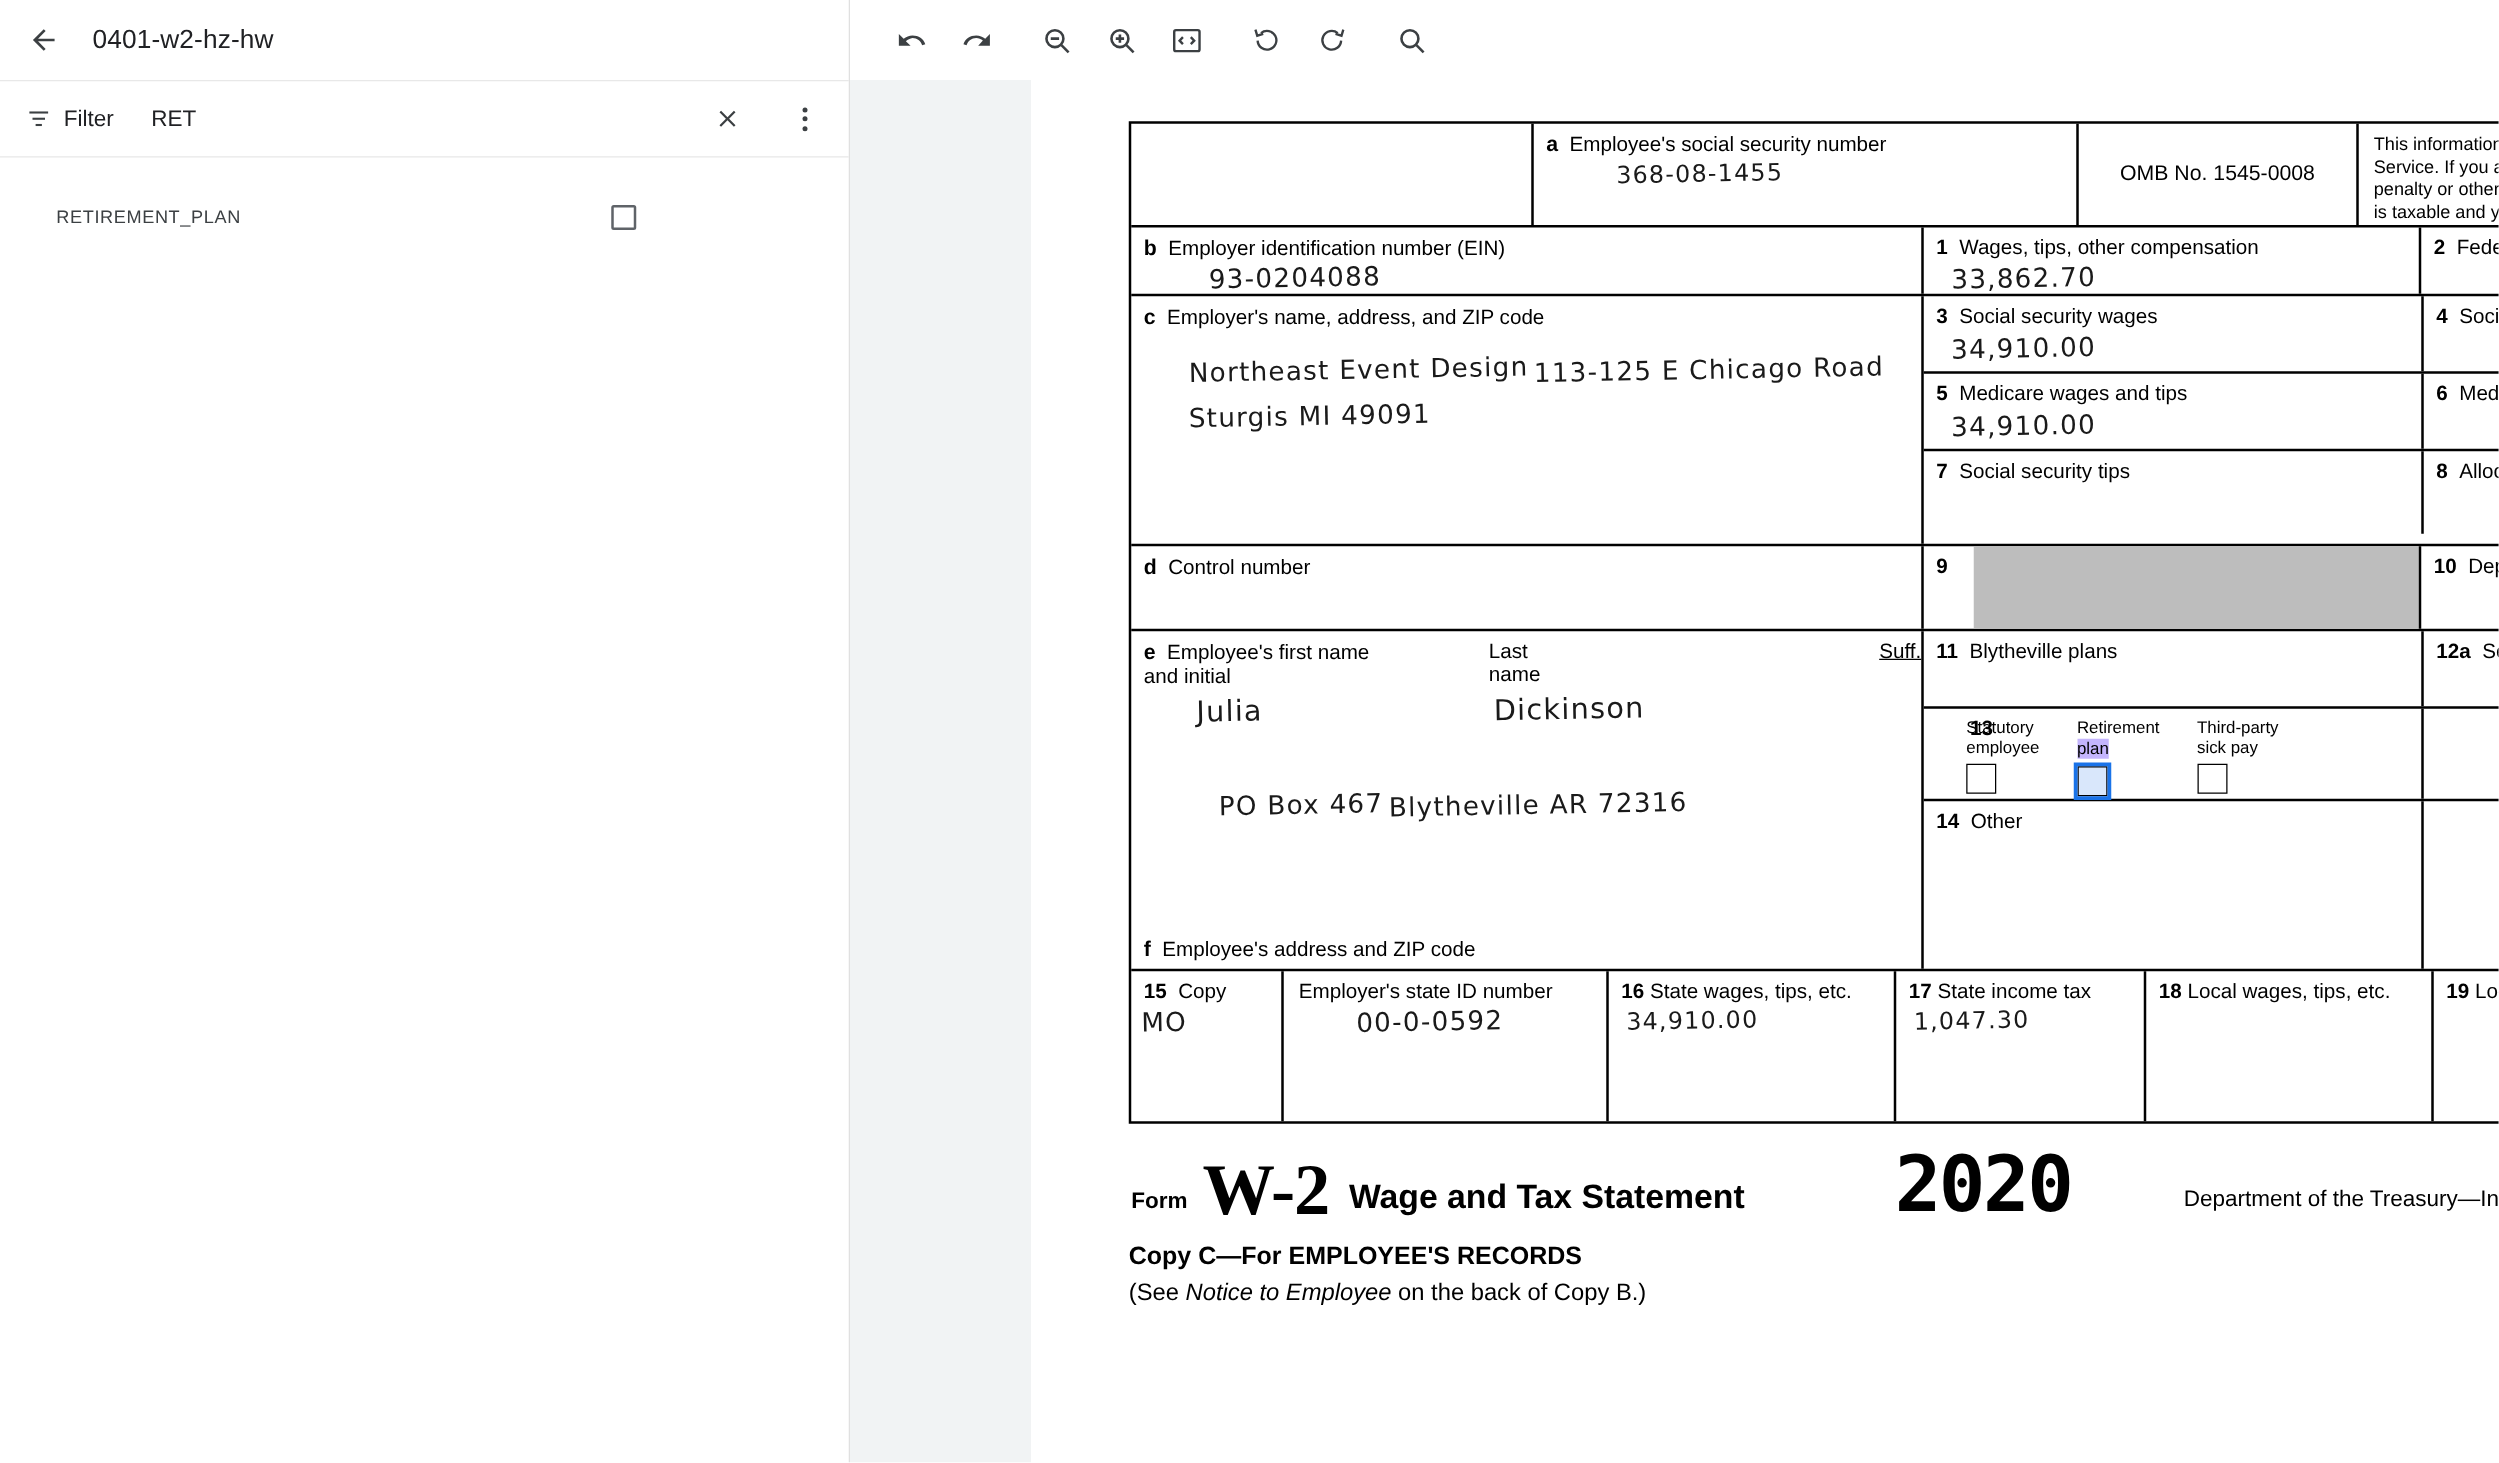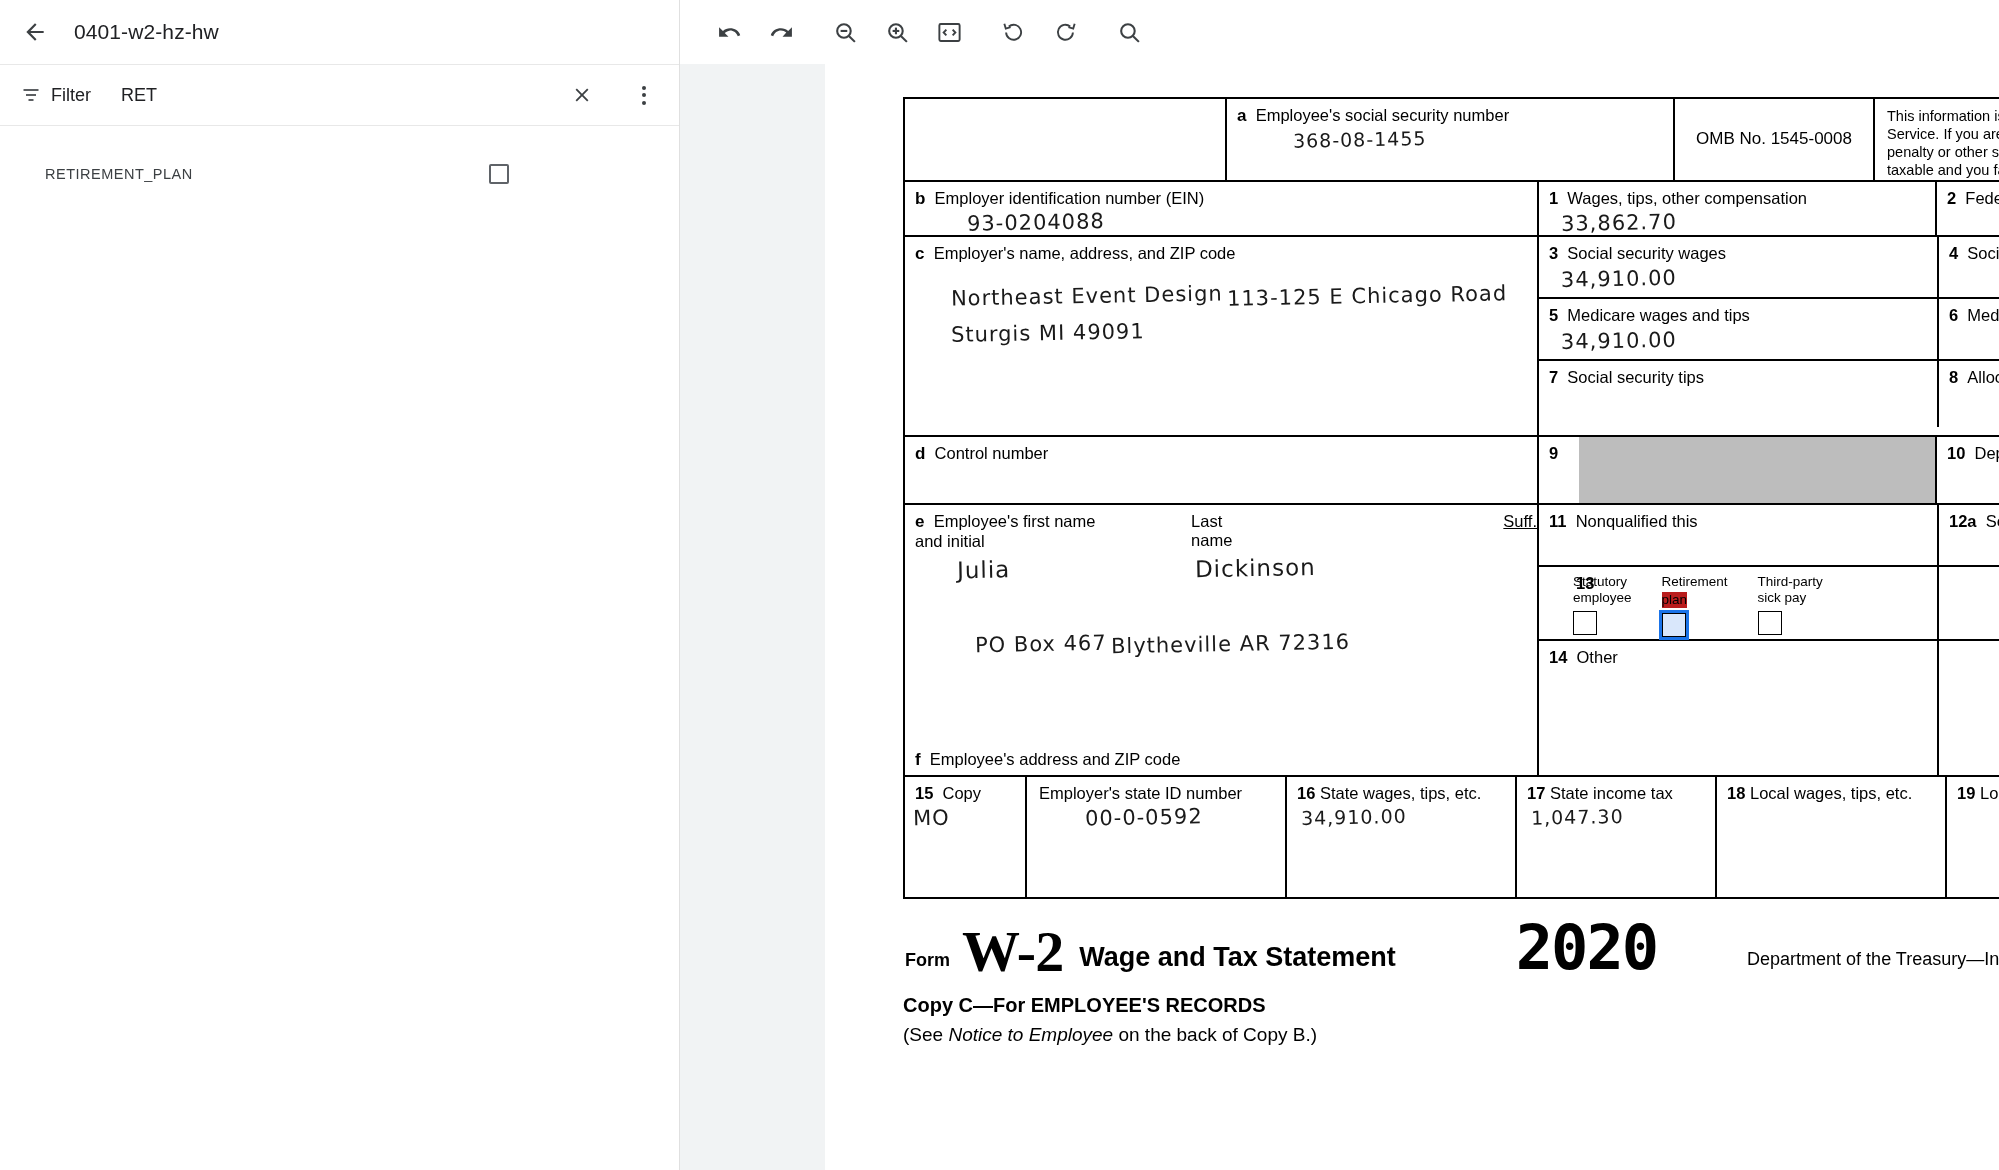--- a/index.html
+++ b/index.html
@@ -354,21 +354,21 @@
 
         <div class="w2">
           <div class="w2-grid">
 
             <div class="row">
               <div class="cell c-left" style="width:320px;"></div>
               <div class="cell bl ssn-wrap" style="width:353px;">
                 <div class="lbl"><b class="boxletter">a</b>&nbsp;&nbsp;<span>Employee's social security number</span></div>
                 <div class="hand sm" style="padding-left:66px;margin-top:3px;">368-08-1455</div>
               </div>
-              <div class="cell bl" style="width:200px;display:flex;align-items:center;justify-content:center;">
+              <div class="cell bl" style="width:224px;display:flex;align-items:center;justify-content:center;">
                 <div style="font-size:17px;">OMB No. 1545-0008</div>
               </div>
               <div class="cell bl c-right">
                 <div class="topnote">This information is being furnished to the Internal Revenue Service. If you are required to file a tax return, a negligence penalty or other sanction may be imposed on you if this income is taxable and you fail to report it.</div>
               </div>
             </div>
 
             <div class="row">
               <div class="cell" style="width:632px;">
                 <div class="lbl"><b class="boxletter">b</b>&nbsp;&nbsp;<span>Employer identification number (EIN)</span></div>
@@ -460,41 +460,41 @@
                   <div class="hand">Blytheville AR 72316</div>
                 </div>
                 <div class="lbl" style="position:absolute;bottom:6px;left:0;">
                   <b class="boxletter">f</b>&nbsp;&nbsp;<span>Employee's address and ZIP code</span>
                 </div>
               </div>
 
               <div class="cell bl" style="flex:1;display:flex;flex-direction:column;">
                 <div class="subrow" style="display:flex;height:62px;">
                   <div style="width:398px;">
-                    <div class="lbl"><b>11</b>&nbsp;&nbsp;<span>Nonqualified this</span></div>
+                    <div class="lbl"><b>11</b>&nbsp;&nbsp;<span>Blytheville plans</span></div>
                     <div class="hand money-val"></div>
                   </div>
                   <div class="bl" style="flex:1;">
                     <div class="lbl"><b>12a</b>&nbsp;&nbsp;<span>See instructions for box 12</span></div>
                   </div>
                 </div>
                 <div class="subrow" style="display:flex;height:74px;">
                   <div style="width:398px;display:flex;">
                     <div style="width:34px;padding-left:27px;">
                         <div class="lbl"><b>13</b></div>
                       </div>
                     <div style="flex:1;display:flex;gap:30px;padding-top:7px;">
                       <div>
                         <div style="font-size:13.5px;line-height:1.15;">Statutory</div>
                         <div style="font-size:13.5px;line-height:1.15;">employee</div>
                         <div style="margin-top:5px;"><span class="check-sq"></span></div>
                       </div>
                       <div>
                         <div style="font-size:13.5px;line-height:1.15;">Retirement</div>
-                        <div style="font-size:13.5px;line-height:1.15;background:#b91c1c;display:inline-block;">plan</div>
+                        <div style="font-size:13.5px;line-height:1.15;background:#c4b5fd;display:inline-block;">plan</div>
                         <div style="margin-top:5px;"><span class="check-sq sel"></span></div>
                       </div>
                       <div>
                         <div style="font-size:13.5px;line-height:1.15;">Third-party</div>
                         <div style="font-size:13.5px;line-height:1.15;">sick pay</div>
                         <div style="margin-top:5px;"><span class="check-sq"></span></div>
                       </div>
                     </div>
                   </div>
                   <div class="bl" style="flex:1;"></div>

